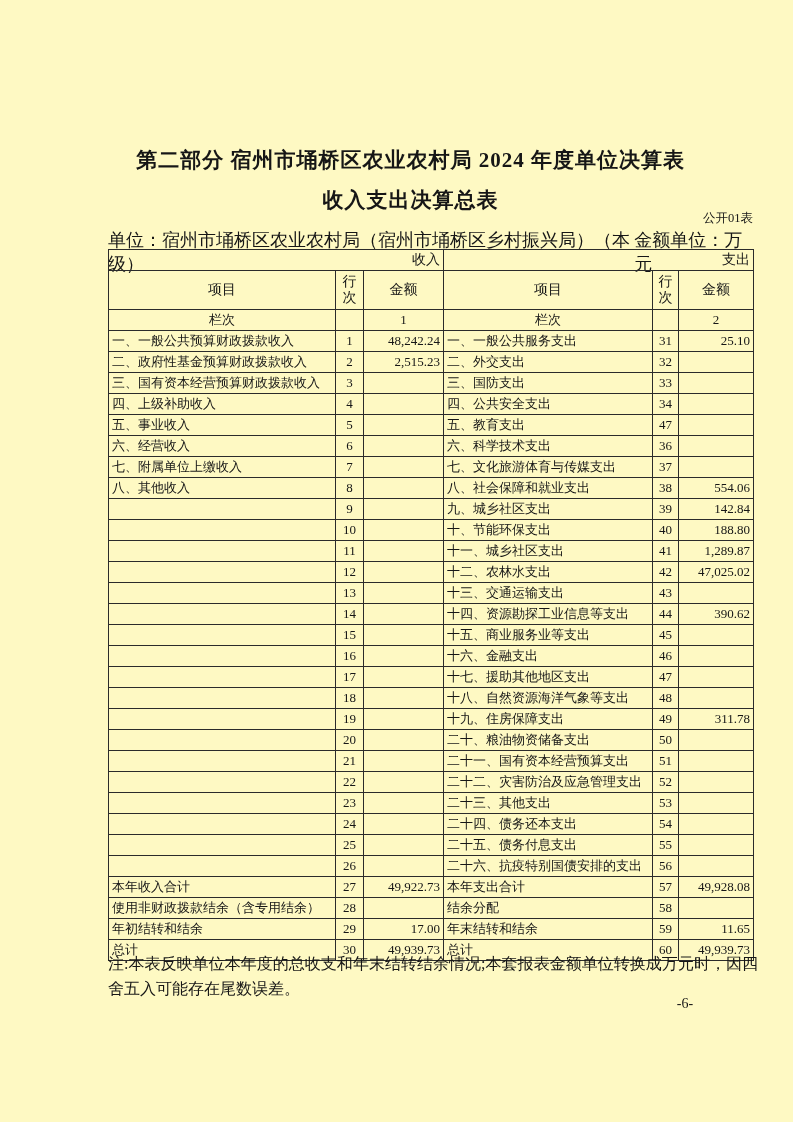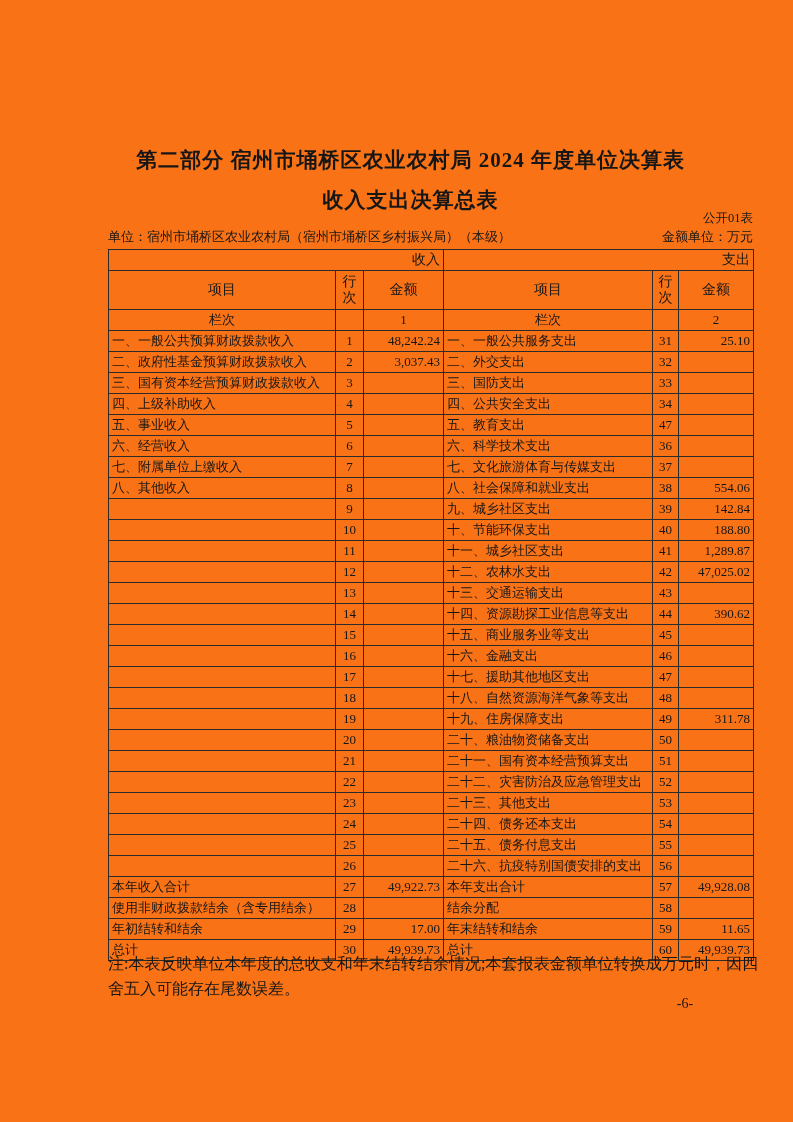--- a/index.html
+++ b/index.html
@@ -1,38 +1,38 @@
 <!DOCTYPE html>
 <html><head>
 <meta charset="utf-8">
 <style>
   html,body{margin:0;padding:0;background:#ffffff;}
   .page{
     position:relative;
     width:793px;height:1122px;
-    background:#f97316;
+    background:#fef9c3;
     color:#161616;
     font-family:"Liberation Serif","DejaVu Serif",serif;
     overflow:hidden;
   }
   .part-title{
     position:absolute;top:146px;left:88px;width:645px;
     text-align:center;font-size:21px;font-weight:bold;letter-spacing:1px;
   }
   .table-title{
     position:absolute;top:186px;left:88px;width:645px;
     text-align:center;font-size:21px;font-weight:bold;letter-spacing:1px;
   }
   .form-code{
     position:absolute;top:210px;left:108px;width:645px;
     text-align:right;font-size:12.5px;
   }
   .meta-line{
     position:absolute;top:228px;left:108px;width:645px;
-    display:flex;justify-content:space-between;font-size:13px;
+    display:flex;justify-content:space-between;font-size:18px;
   }
   table.fin{
     position:absolute;top:249px;left:108px;
     width:645px;table-layout:fixed;
     border-collapse:collapse;
     font-size:13px;
   }
   table.fin td,table.fin th{
     border:1px solid #2b2b2b;
     padding:0 3px;
@@ -109,21 +109,21 @@
           <td class="item">一、一般公共预算财政拨款收入</td>
           <td class="line">1</td>
           <td class="amt">48,242.24</td>
           <td class="item">一、一般公共服务支出</td>
           <td class="line">31</td>
           <td class="amt">25.10</td>
         </tr>
         <tr>
           <td class="item">二、政府性基金预算财政拨款收入</td>
           <td class="line">2</td>
-          <td class="amt">3,037.43</td>
+          <td class="amt">2,515.23</td>
           <td class="item">二、外交支出</td>
           <td class="line">32</td>
           <td class="amt"></td>
         </tr>
         <tr>
           <td class="item">三、国有资本经营预算财政拨款收入</td>
           <td class="line">3</td>
           <td class="amt"></td>
           <td class="item">三、国防支出</td>
           <td class="line">33</td>

